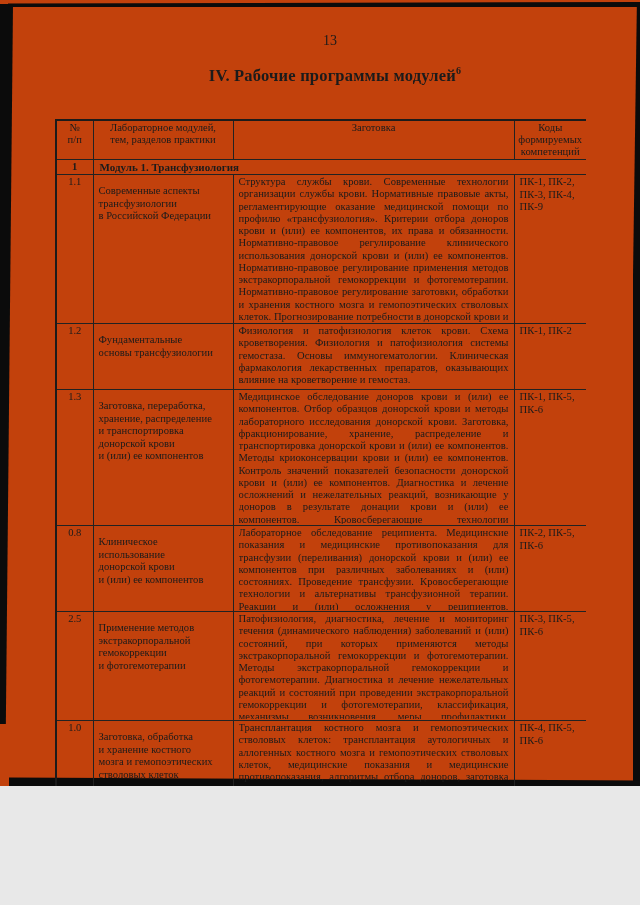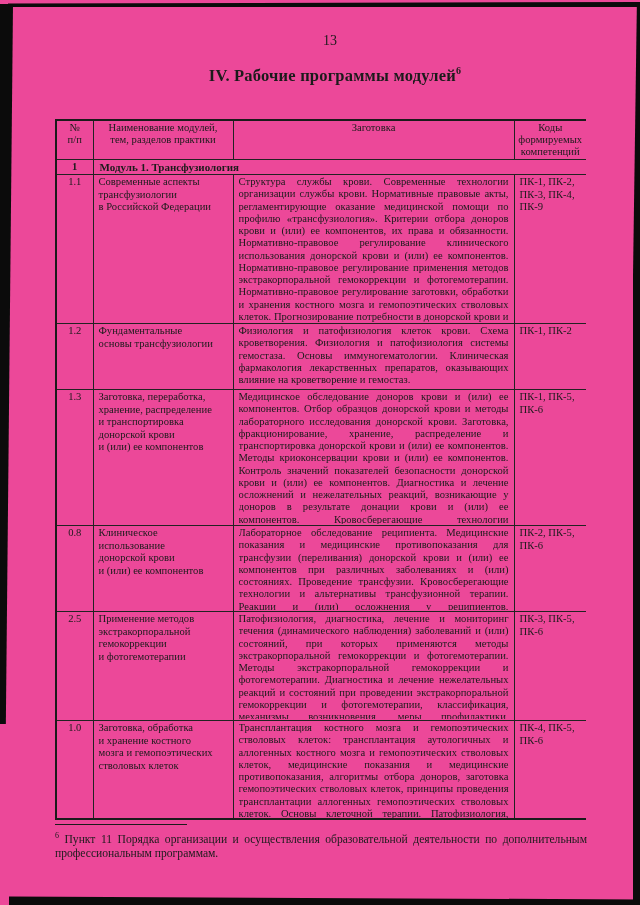--- a/index.html
+++ b/index.html
@@ -1,20 +1,20 @@
 <!DOCTYPE html>
 <html lang="ru"><head>
 <meta charset="utf-8">
 <style>
   * { margin: 0; padding: 0; box-sizing: border-box; }
   html, body { background: #e8e8e8; }
   .page {
     position: relative;
-    width: 640px; height: 905px;
-    background: #ec4899;
+    width: 640px; height: 786px;
+    background: #c2410c;
     font-family: "Liberation Serif", serif;
     color: #1b1b1b;
     overflow: hidden;
   }
   
   .bar { position: absolute; background: #0b0b0b; }
   .bar-top   { left: 8px; top: 2px; right: 0; height: 5px;
                clip-path: polygon(0 30%, 100% 0, 100% 100%, 0 100%); }
   .bar-left  { left: 0; top: 4px; width: 13px; height: 720px;
                clip-path: polygon(0 0, 100% 0, 45% 100%, 0 100%); }
@@ -56,21 +56,21 @@
     border: 1.4px solid #222;
     vertical-align: top;
     font-size: 10.6px;
   }
   th {
     font-weight: normal; text-align: center;
     line-height: 12px; padding: 1px 2px;
     white-space: pre-line;
   }
   td.c-num { text-align: center; padding-top: 1px; }
-  td.c-name { padding: 1px 3px 1px 5px; }
+  td.c-name { padding: 10px 3px 1px 5px; }
   td.c-name .nm { white-space: pre-line; line-height: 12.6px; }
   td.c-content { padding: 1px 5px; }
   td.c-content .ct {
     text-align: justify; line-height: 12.25px; overflow: hidden;
   }
   td.c-codes { padding: 1px 2px 1px 5px; }
   td.c-codes .cd { white-space: pre-line; line-height: 12.6px; }
   tr.section-row td { font-weight: bold; }
   tr.section-row td.sec-title { padding: 1px 3px 1px 6px; font-size: 11px; }
   .h146 { height: 146px; } .h63 { height: 63px; } .h133 { height: 133px; }
@@ -107,21 +107,21 @@
       <colgroup>
         <col class="w-num">
           <col class="w-name">
           <col class="w-content">
           <col class="w-codes">
       </colgroup>
       <thead>
         <tr>
           <th>№
 п/п</th>
-          <th>Наименование модулей,
+          <th>Лабораторное модулей,
 тем, разделов практики</th>
           <th>Заготовка</th>
           <th>Коды
 формируемых
 компетенций</th>
         </tr>
       </thead>
       <tbody>
         <tr class="section-row">
           <td class="c-num">1</td>

